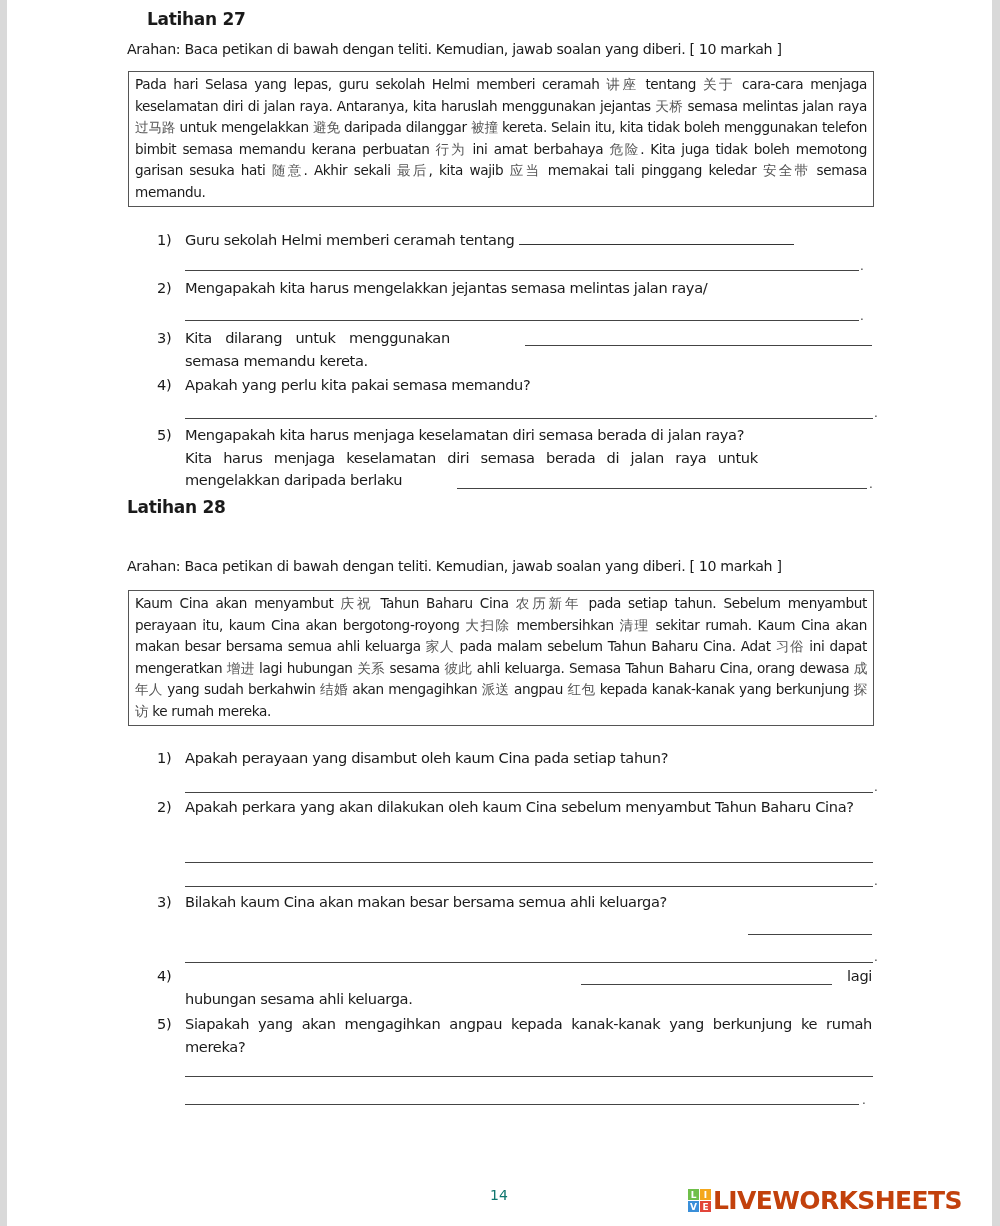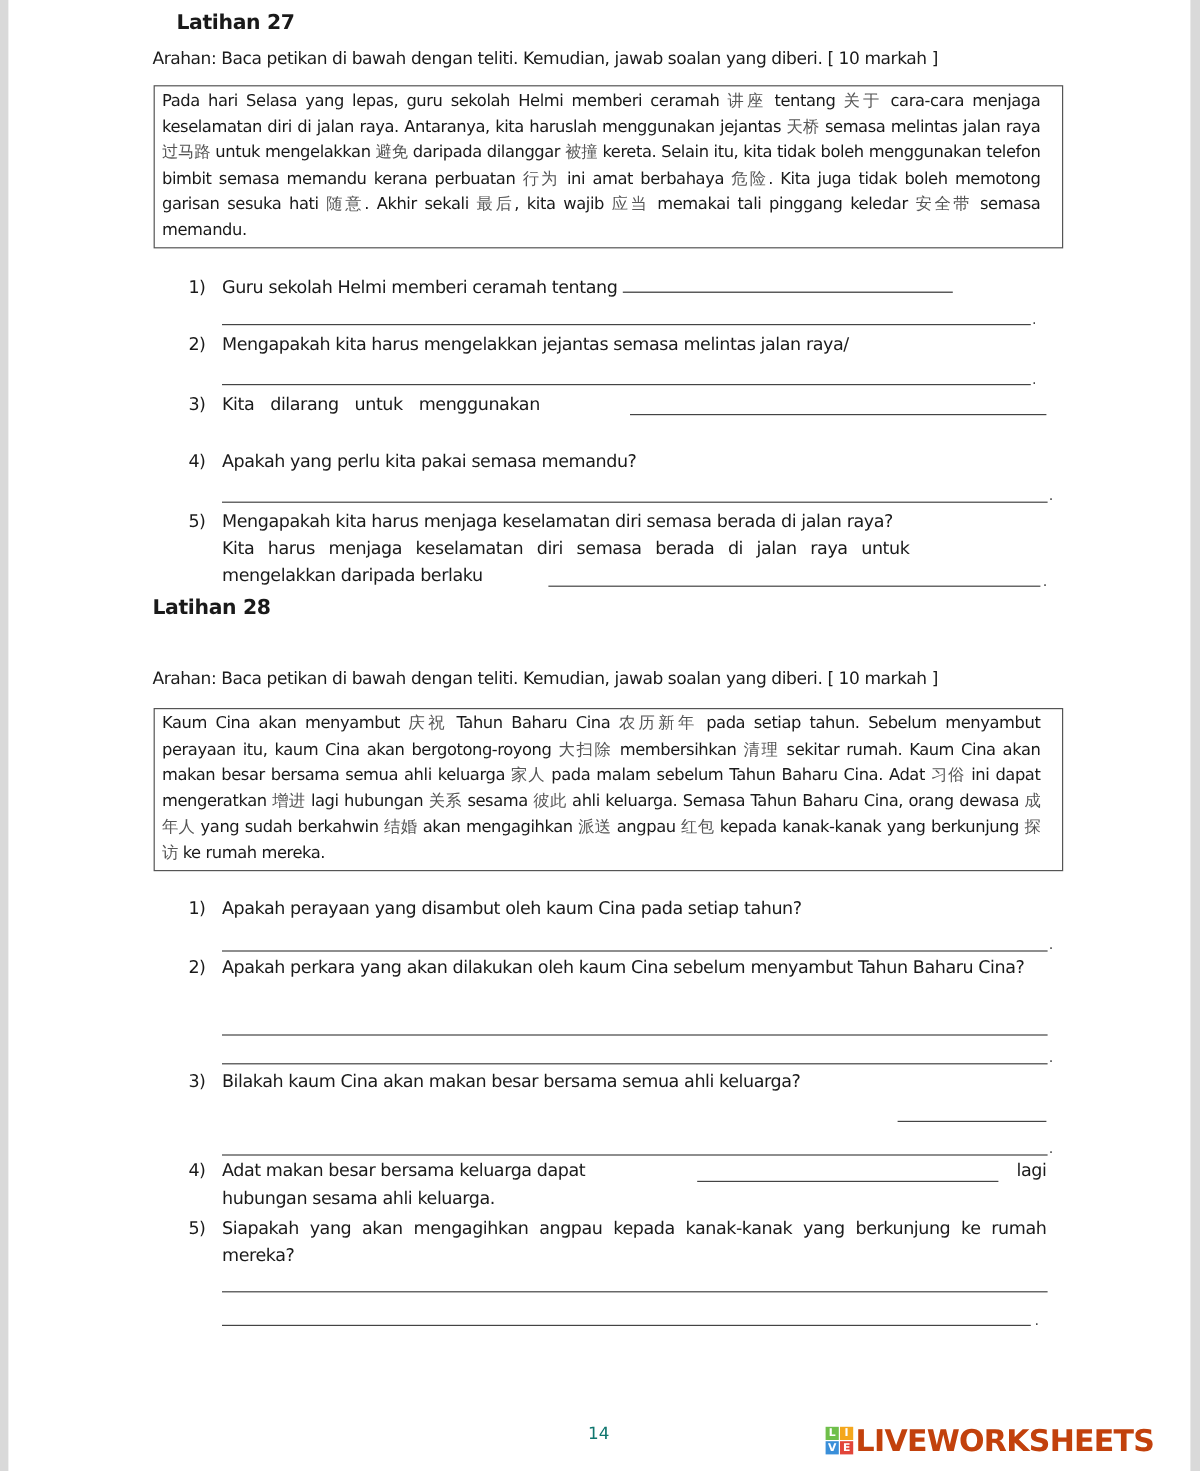--- a/index.html
+++ b/index.html
@@ -13,21 +13,21 @@
   .edge-right { position:absolute; right:0; top:0; width:8px; height:1226px; background:#d9d9d9; }
   .page { position:absolute; left:0; top:0; width:1000px; height:1226px; }
   .title {
     position:absolute; left:127px; font-size:17px; font-weight:bold; letter-spacing:-0.3px;
   }
   .instr {
     position:absolute; left:127px; font-size:14.2px; letter-spacing:-0.35px; white-space:nowrap;
   }
   .passage {
     position:absolute; left:128px; width:732px;
-    border:1.3px solid #555; padding:2px 18px 3px 6px;
+    border:1.3px solid #555; padding:2px 6px 3px 6px;
     font-size:13.6px; line-height:21.5px; letter-spacing:-0.35px;
     text-align:justify;
   }
   .passage .zh { color:#555; }
   .q {
     position:absolute; left:157px; width:715px; font-size:14.6px; letter-spacing:-0.35px;
     line-height:22.5px;
   }
   .q .num { position:absolute; left:0; top:0; width:28px; }
   .q .body { margin-left:28px; text-align:justify; }
@@ -70,20 +70,21 @@
   <div class="q" style="top:277px;">
     <span class="num">2)</span>
     <div class="body"><span>Mengapakah kita harus mengelakkan jejantas semasa melintas jalan raya/</span></div>
   </div>
   <div class="line" style="top:320px; width:674px;"></div>
   <div class="dot" style="left:860px; top:309px;">.</div>
 
   <div class="q" style="top:327px;">
     <span class="num">3)</span>
     <div class="body" style="word-spacing:9px;"><span>Kita dilarang untuk menggunakan</span></div>
+    <div class="body"><span>semasa memandu kereta.</span></div>
   </div>
   <div class="line" style="left:525px; top:345px; width:347px;"></div>
 
   <div class="q" style="top:374px;">
     <span class="num">4)</span>
     <div class="body"><span>Apakah yang perlu kita pakai semasa memandu?</span></div>
   </div>
   <div class="line" style="top:418px; width:688px;"></div>
   <div class="dot" style="left:874px; top:406px;">.</div>
 
@@ -119,21 +120,20 @@
     <span class="num">3)</span>
     <div class="body"><span>Bilakah kaum Cina akan makan besar bersama semua ahli keluarga?</span></div>
   </div>
   <div class="line" style="left:748px; top:934px; width:124px;"></div>
   <div class="line" style="top:962px; width:688px;"></div>
   <div class="dot" style="left:874px; top:950px;">.</div>
 
   <div class="q" style="top:965px;">
     <span class="num">4)</span>
     <div class="body" style="position:relative; height:22.5px;">
-      <span>Adat makan besar bersama keluarga dapat</span>
       <span style="position:absolute; right:0; top:0;">lagi</span>
     </div>
     <div class="body"><span>hubungan sesama ahli keluarga.</span></div>
   </div>
   <div class="line" style="left:581px; top:984px; width:251px;"></div>
 
   <div class="q" style="top:1013px;">
     <span class="num">5)</span>
     <div class="body" style="text-align:justify; text-align-last:left; word-spacing:3px;"><span>Siapakah yang akan mengagihkan angpau kepada kanak-kanak yang berkunjung ke rumah mereka?</span></div>
   </div>

